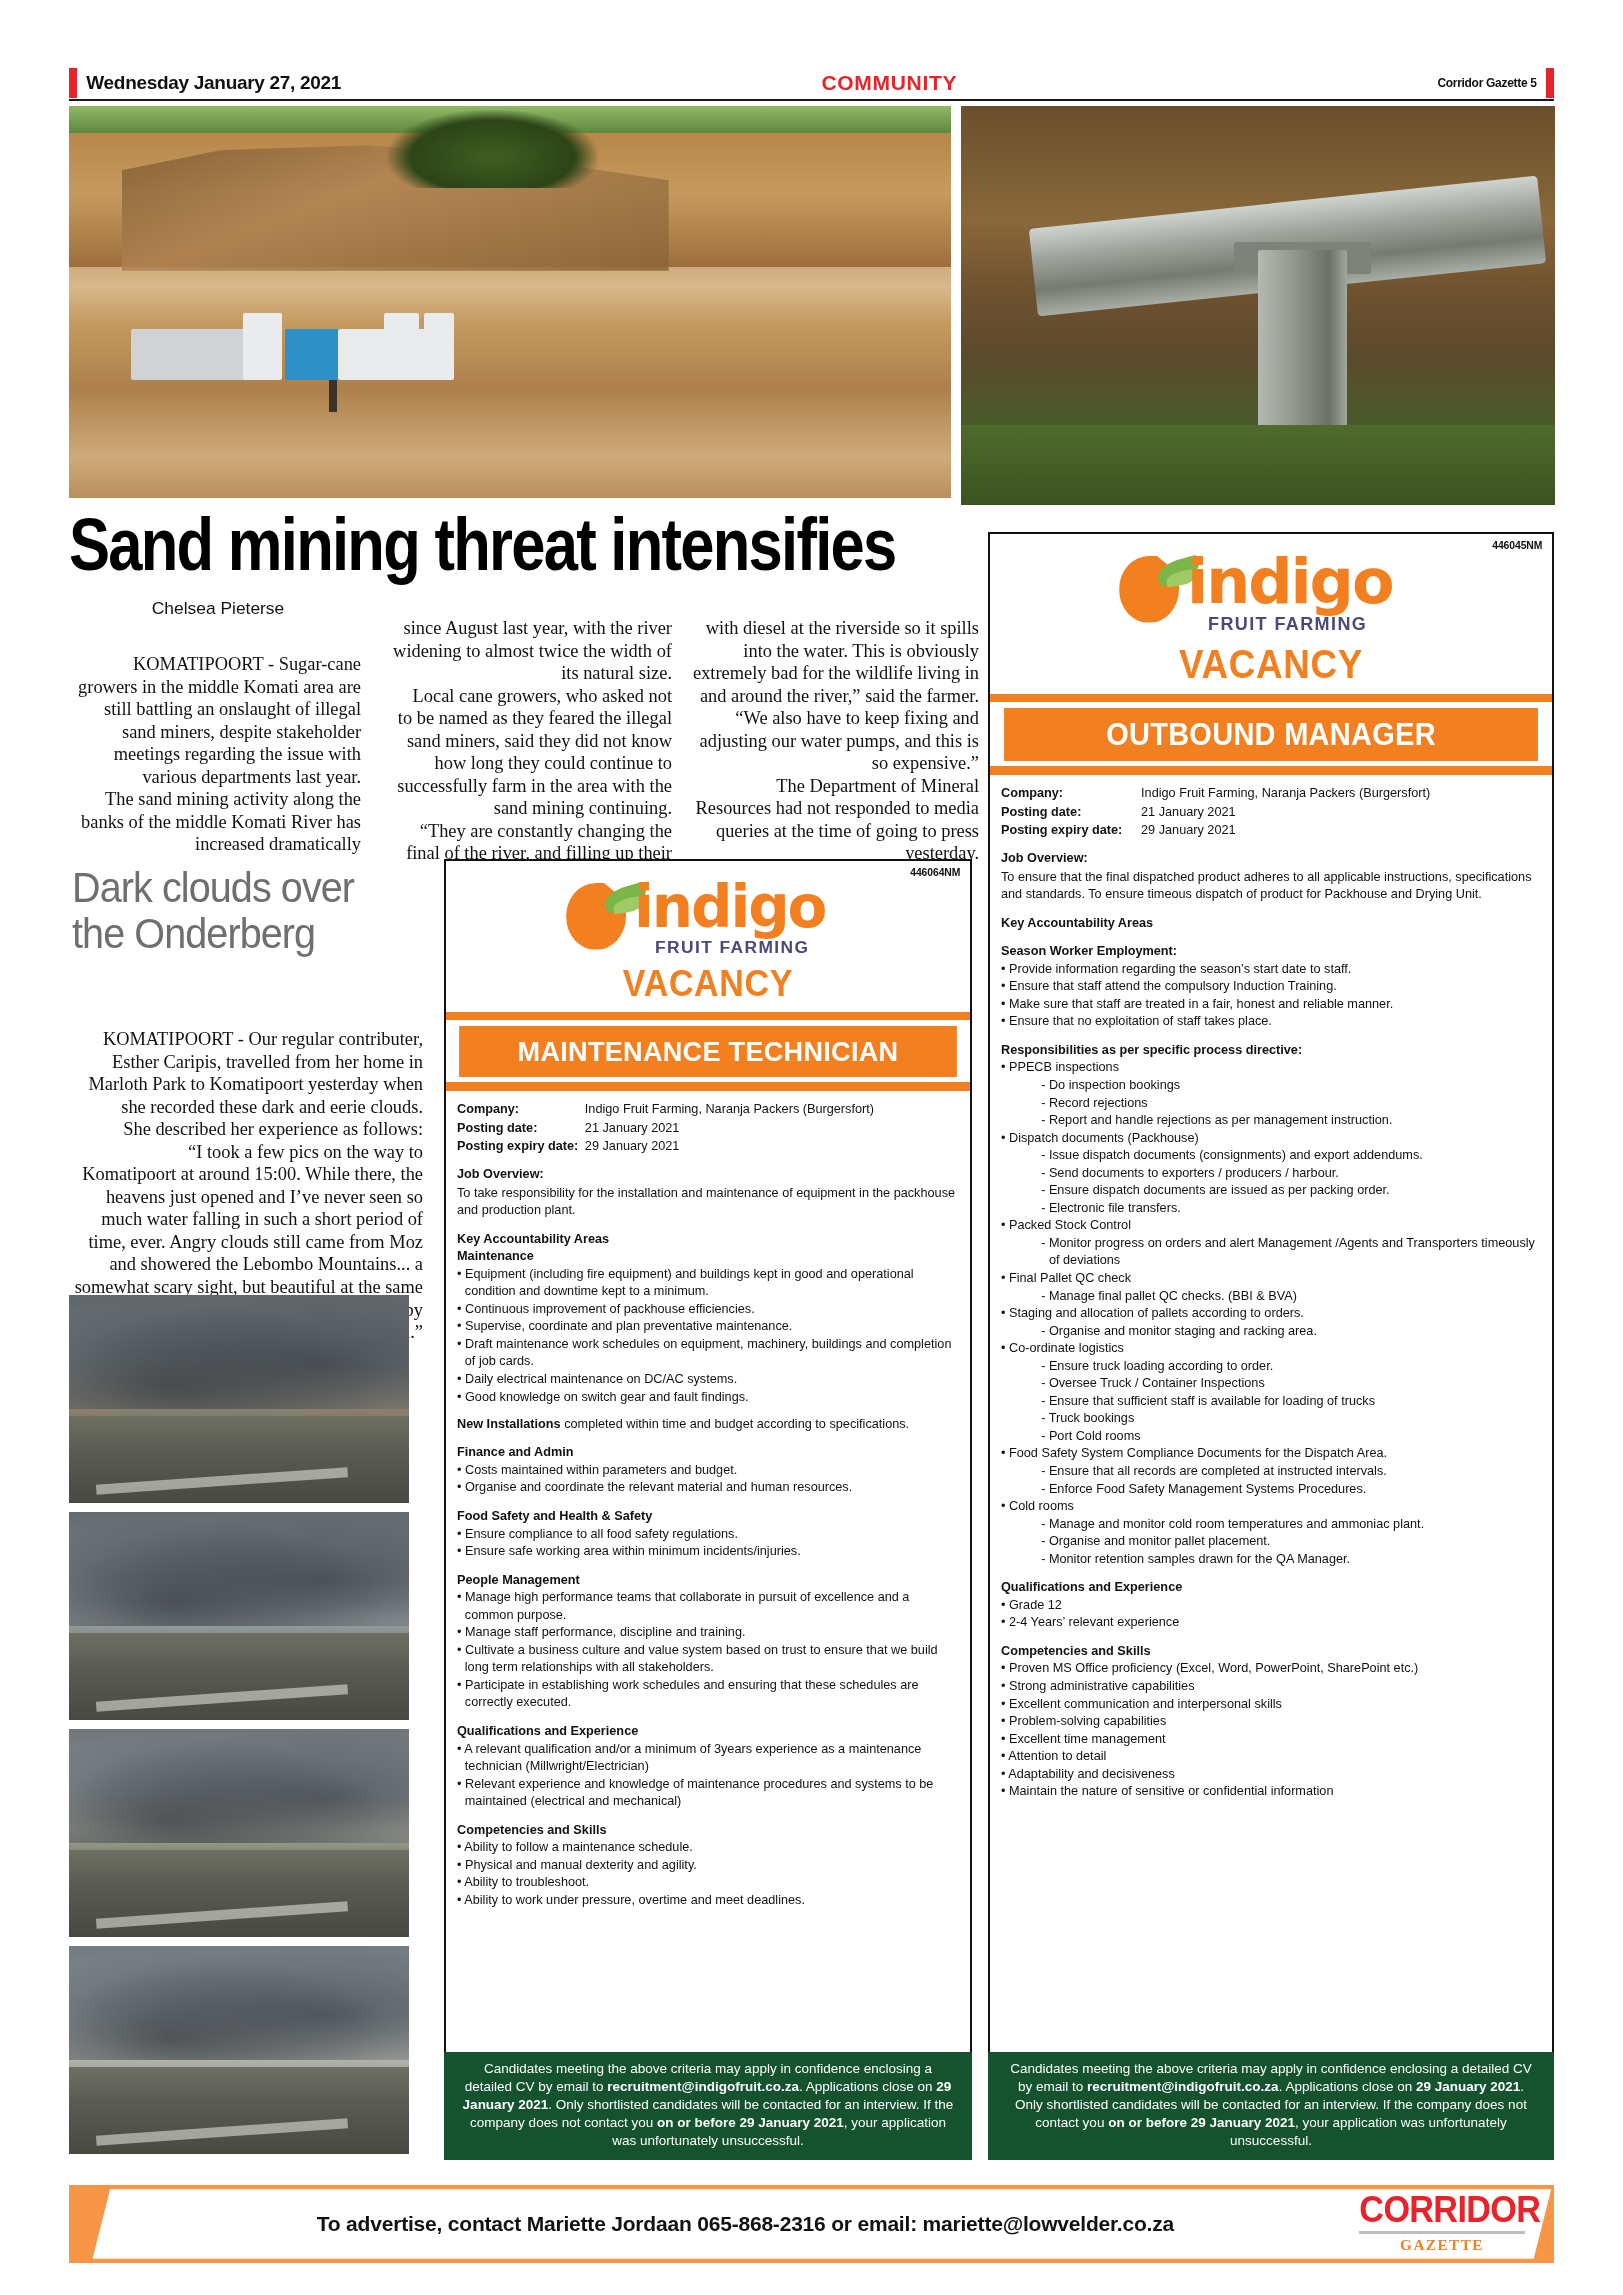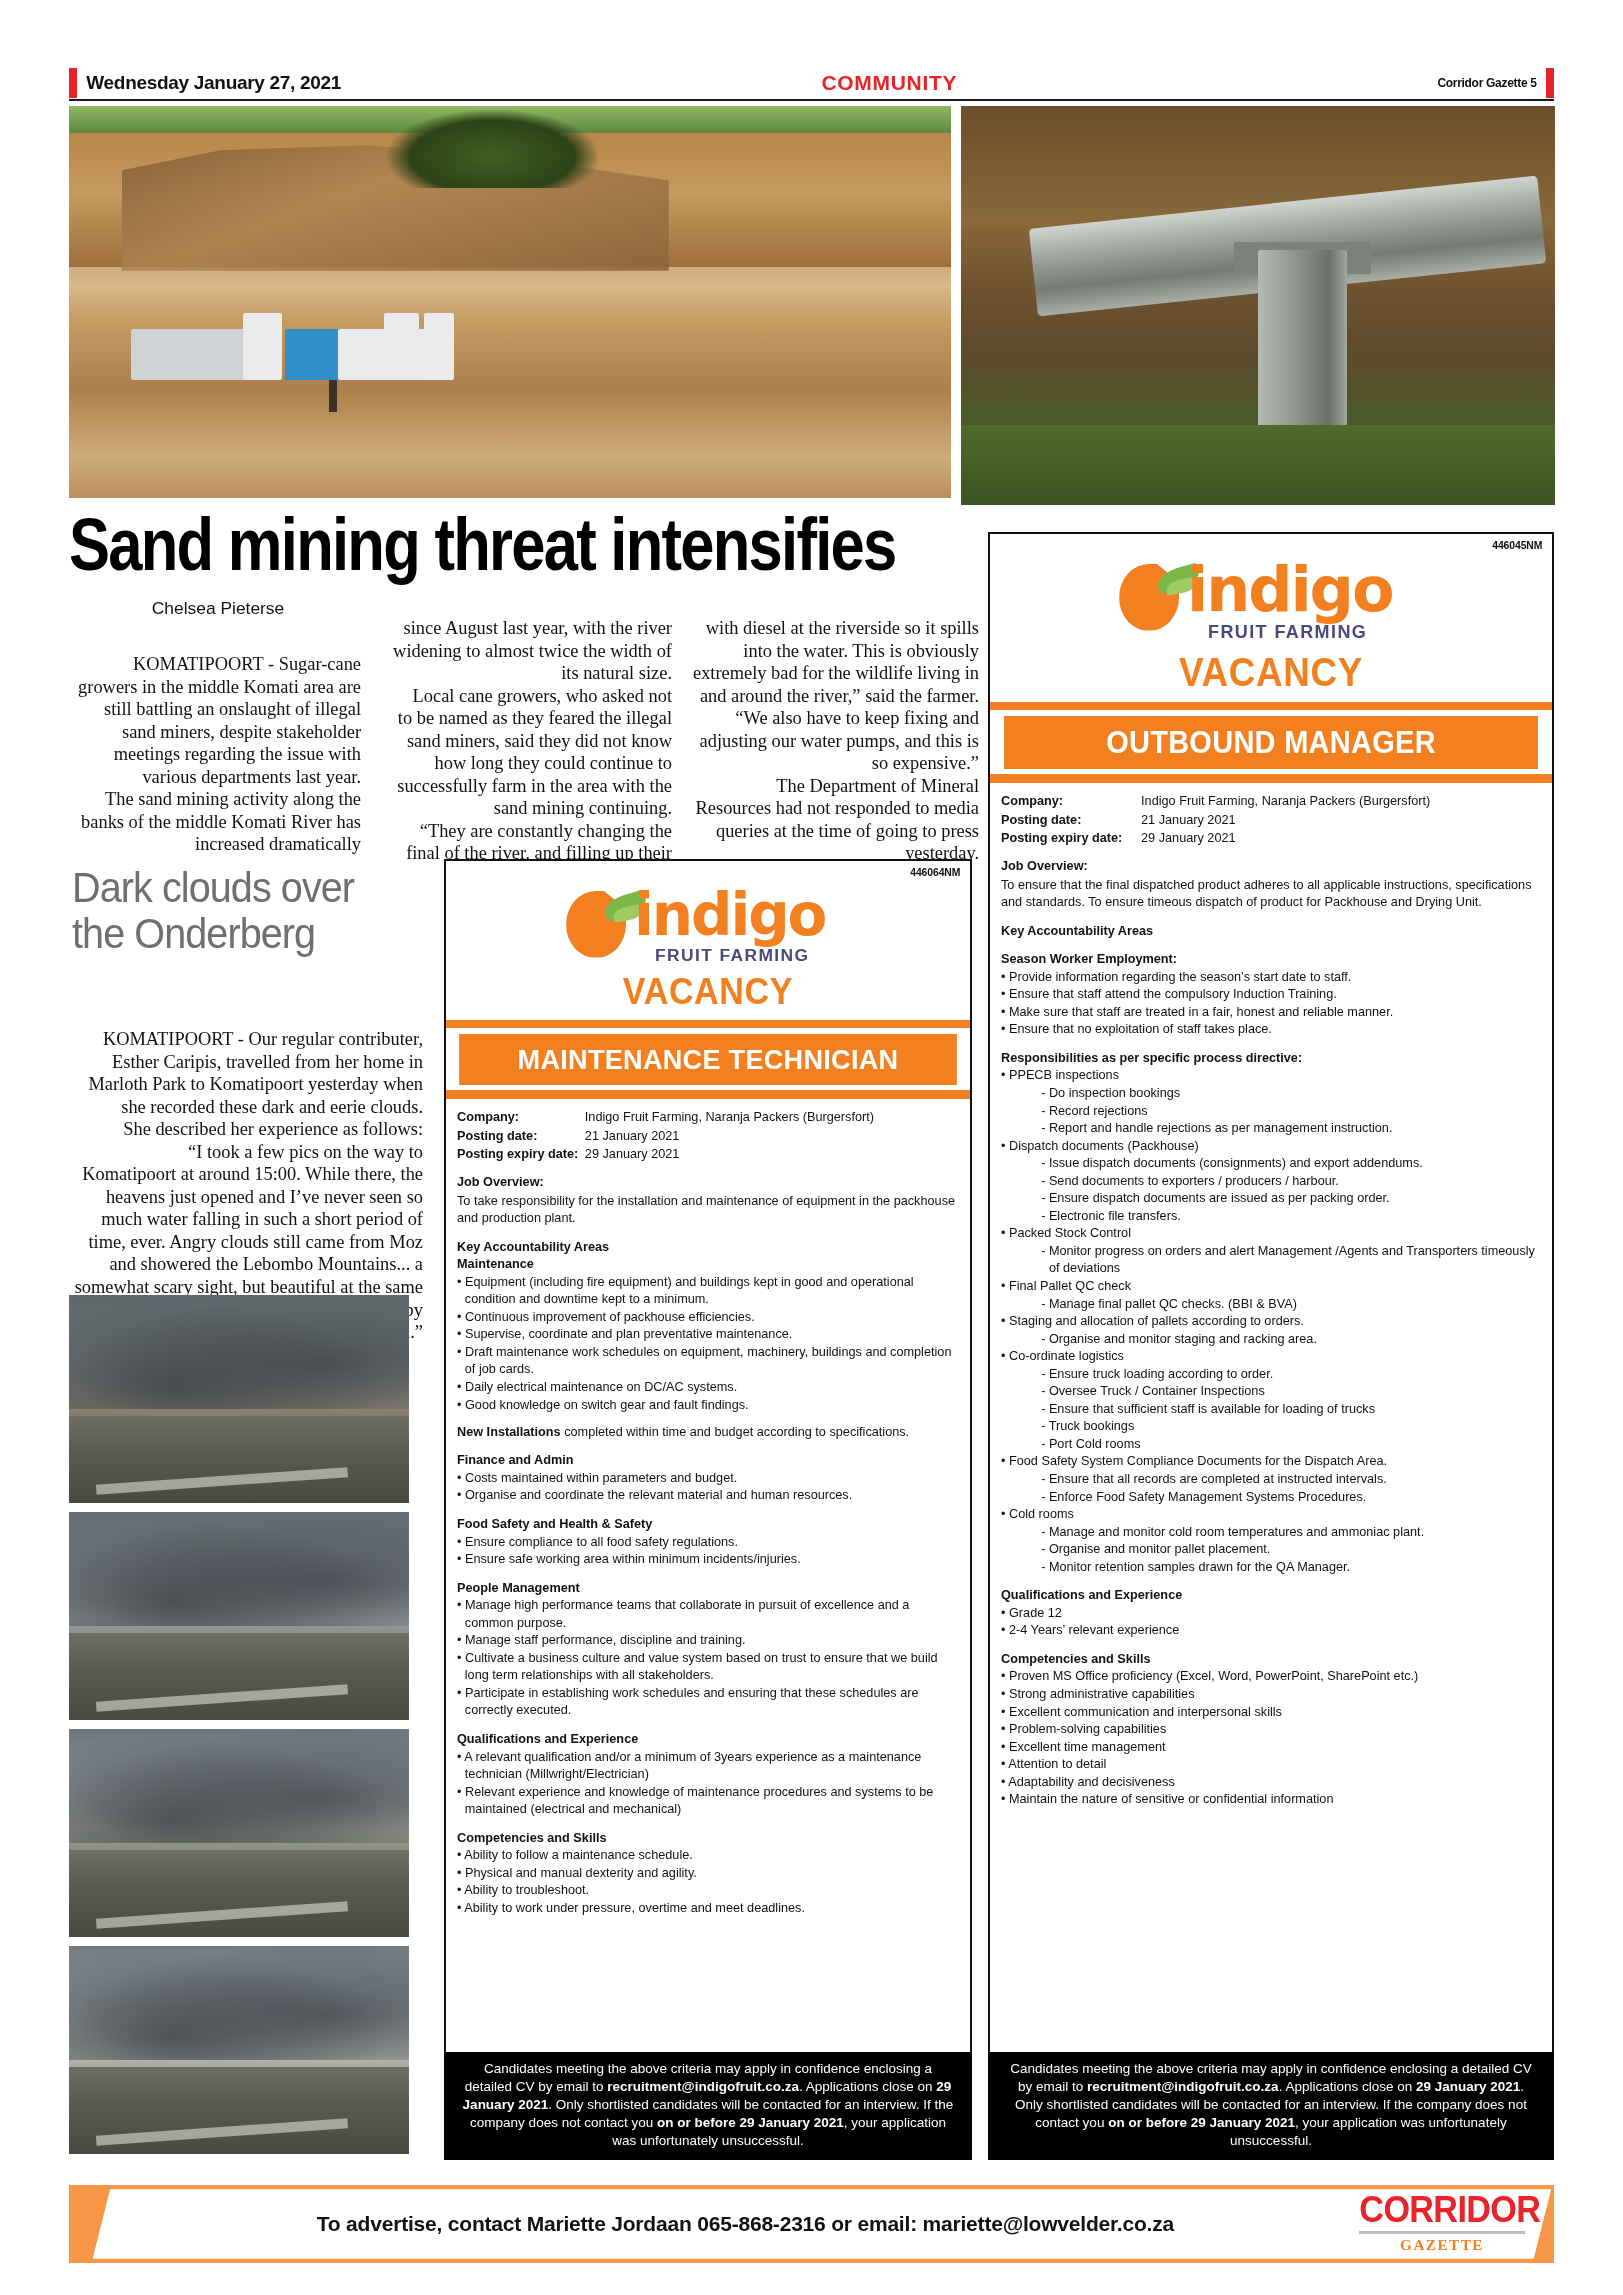--- a/index.html
+++ b/index.html
@@ -238,21 +238,21 @@
     right: 9.7px; top: 5.6px;
     font-size: 10.4px;
     font-weight: bold;
     color: #111;
     letter-spacing: -0.1px;
   }
 
   
   .logo-wrap {
     display: flex; justify-content: center; align-items: center;
-    padding-top: 24px;
+    padding-top: 16px;
   }
   .logo { position: relative; width: 292px; height: 83px; }
   .ad-right .logo { width: 312px; height: 89px; }
   .logo-mark {
     position: absolute; left: 4.2px; top: 5.6px;
     width: 60px; height: 67px;
     background: #f28021;
     border-radius: 50% 4.2px 50% 50% / 50% 4.2px 50% 50%;
     clip-path: polygon(0 0, 62% 0, 100% 28%, 100% 100%, 0 100%);
   }
@@ -343,21 +343,21 @@
   .ad-h { font-weight: bold; margin-top: 11px; }
   .ad-h.tight { margin-top: 0; }
   .ad-p { margin-top: 0.7px; }
   .ad-li { margin-top: 0px; padding-left: 8.3px; text-indent: -8.3px; }
   .ad-li2 { margin-top: 0px; padding-left: 51px; text-indent: -8.3px; }
   .ad-gap { height: 9px; }
 
   .apply-box {
     position: absolute;
     left: -2.1px; right: -2.1px; bottom: -2.1px;
-    background: #000000;
+    background: #14532d;
     color: #fff;
     text-align: center;
     font-family: "Liberation Sans", sans-serif;
     font-size: 13.5px;
     line-height: 1.34;
     padding: 8.3px 18px 9.7px 18px;
   }
   .apply-box b { font-weight: bold; }
 
   

